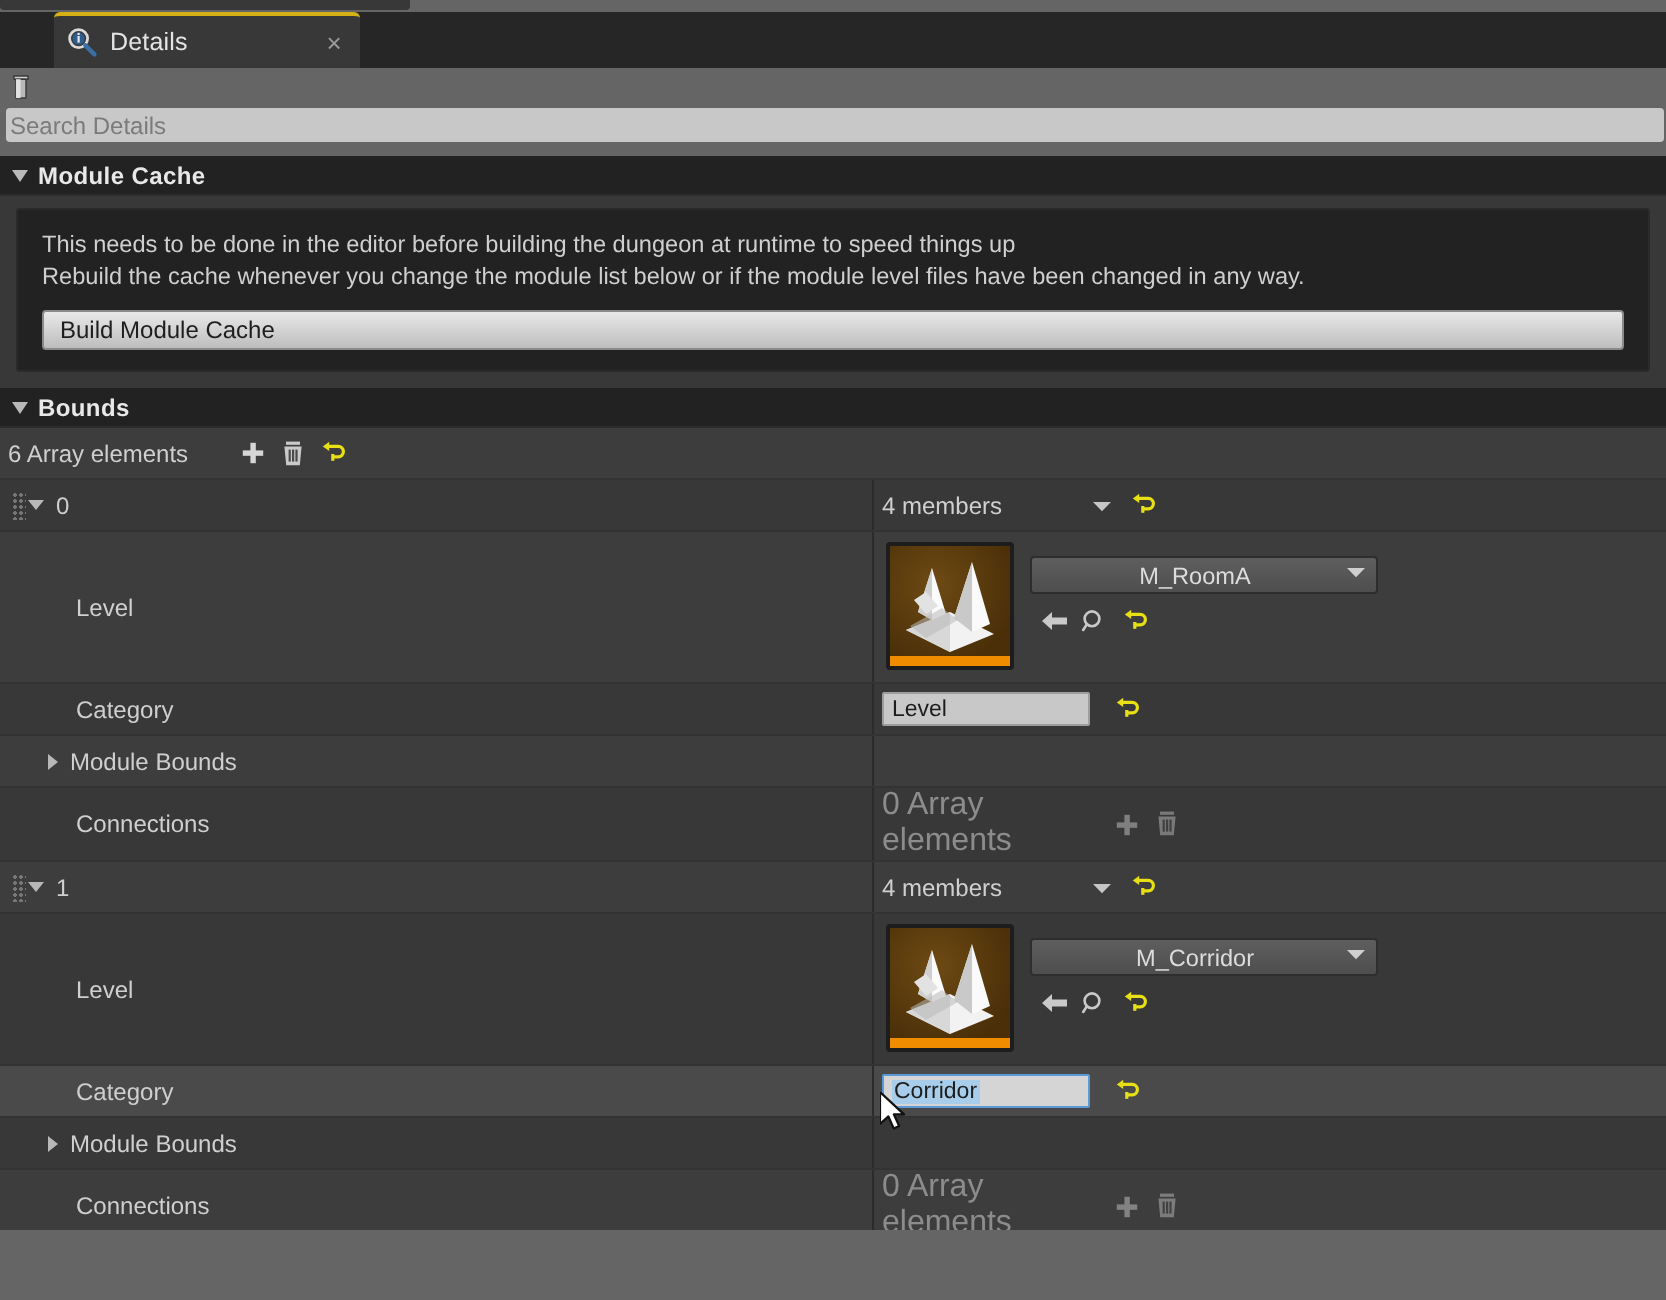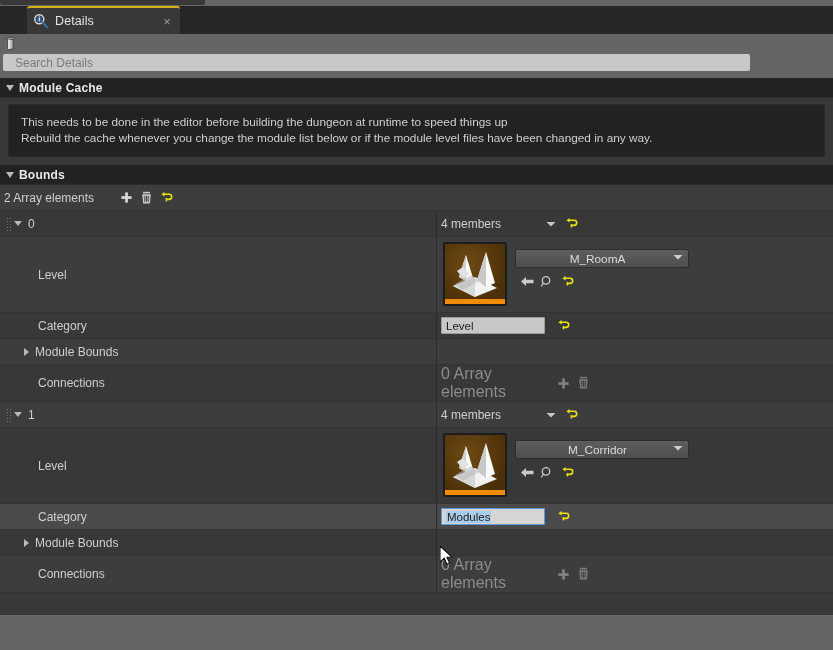--- a/index.html
+++ b/index.html
@@ -43,24 +43,24 @@
     background:#656565;
   }
   .toolbar-btn { position:absolute; left:3px; top:1px; width:18px; height:18px; cursor:pointer; }
 
   
   .searchrow {
     position:absolute; left:0; top:54px; width:833px; height:20px;
     background:#656565;
   }
   .search-input {
-    position:absolute; left:3px; top:0px; width:747px; height:17px;
+    position:absolute; left:3px; top:0px; width:829px; height:17px;
     background:#c8c8c8; border:none; border-radius:2px;
     font-family:"Liberation Sans", sans-serif; font-size:12px;
-    color:#2a2a2a; padding:0 12px;
+    color:#2a2a2a; padding:0 2px;
   }
   .search-input::placeholder { color:#7b7b7b; }
 
   
   .details-body {
     position:absolute; left:0; top:78px; width:833px; height:537px;
     background:#383838;
   }
 
   
@@ -214,33 +214,34 @@
 
   <div class="cat-header">
     <span class="tri"></span>
     <span class="cat-header-label">Module Cache</span>
   </div>
 
   <div class="cache-block">
     <div class="cache-inner">
       <div class="cache-desc">This needs to be done in the editor before building the dungeon at runtime to speed things up</div>
       <div class="cache-desc">Rebuild the cache whenever you change the module list below or if the module level files have been changed in any way.</div>
+      <div class="cache-btn">Build Module Cache</div>
     </div>
   </div>
 
   <div class="cat-header">
     <span class="tri"></span>
     <span class="cat-header-label">Bounds</span>
   </div>
 
   <div class="prop-rows">
 
     <div class="row alt">
       <div class="row-right">
-        <span class="val-text" style="width:112px;">2 Array elements</span>
+        <span class="val-text" style="width:112px;">6 Array elements</span>
         <span class="icon-btn">
           <svg width="13" height="13" viewBox="0 0 13 13">
             <rect x="5.2" y="1.4" width="2.7" height="10.2" fill="#d6d6d6"></rect>
             <rect x="1.4" y="5.2" width="10.2" height="2.7" fill="#d6d6d6"></rect>
           </svg>
         </span>
         <span class="icon-btn">
           <svg width="13" height="14" viewBox="0 0 13 14">
             <rect x="3" y="0.8" width="7" height="1.6" fill="#c9c9c9"></rect>
             <path d="M2.2 3.2 h8.6 l-0.9 9.4 h-6.8 z" fill="#c9c9c9"></path>
@@ -454,21 +455,21 @@
         </div>
       </div>
     </div>
 
     <div class="row sel">
       <div class="row-left">
         <span class="label" style="margin-left:38px;">Category</span>
       </div>
       <div class="row-right">
         <span class="textfield focused">
-          <span class="seltext">Modules</span>
+          <span class="seltext">Corridor</span>
         </span>
         <span class="icon-btn" style="margin-left:8px;">
           <svg width="13" height="13" viewBox="0 0 13 13">
             <path d="M3.5 3.2 h5.6 a2.6 2.6 0 0 1 0 5.2 h-2.3" fill="none" stroke="#e8e014" stroke-width="1.6"></path>
             <polygon points="4.6,0.9 4.6,5.5 1.4,3.2" fill="#e8e014"></polygon>
             <rect x="5.6" y="7.0" width="1.6" height="3.4" fill="#e8e014"></rect>
           </svg>
         </span>
       </div>
     </div>

